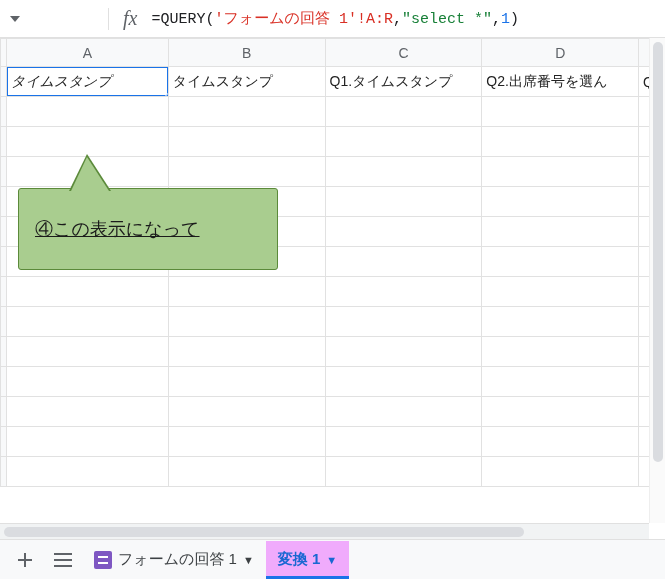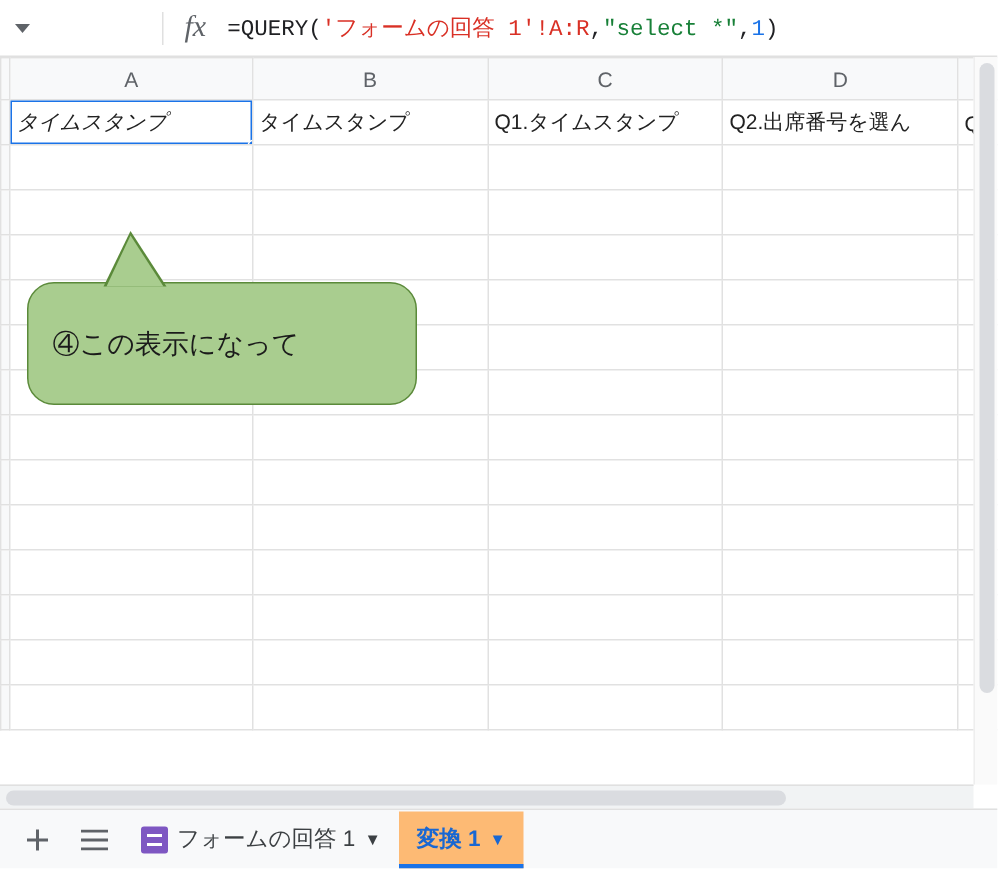--- a/index.html
+++ b/index.html
@@ -122,28 +122,29 @@
 
   
   .callout {
     position:absolute;
     left: 18px;
     top: 150px;
     width: 260px;
     height: 82px;
     background:#a9cd8f;
     border:1.5px solid #5b8a3a;
-    border-radius:18px;
+    border-radius:3px;
     display:flex;
     flex-direction:column;
     justify-content:center;
     padding-left:16px;
     font-size:18px;
     line-height:1.5;
     color:#1b1b1b;
+    text-decoration:underline;
   }
   .callout .tail {
     position:absolute;
     top:-32px; left:52px;
     width:0;height:0;
     border-left:16px solid transparent;
     border-right:22px solid transparent;
     border-bottom:34px solid #a9cd8f;
   }
   .callout .tail-border {
@@ -181,21 +182,21 @@
     gap:6px;
     padding:0 12px;
     height:38px;
     cursor:pointer;
     white-space:nowrap;
   }
   .tab.form-ans { color:#3c4043; }
   .tab.active {
     color:#1967d2;
     font-weight:600;
-    background:#fdba74;
+    background:#f0abfc;
     border-top:2px solid transparent;
     border-bottom:3px solid #1a73e8;
     margin-bottom:-1px;
   }
   .sheet-ico {
     width:18px;height:18px;
     background:#7e57c2;
     border-radius:2px;
     position:relative;
   }

